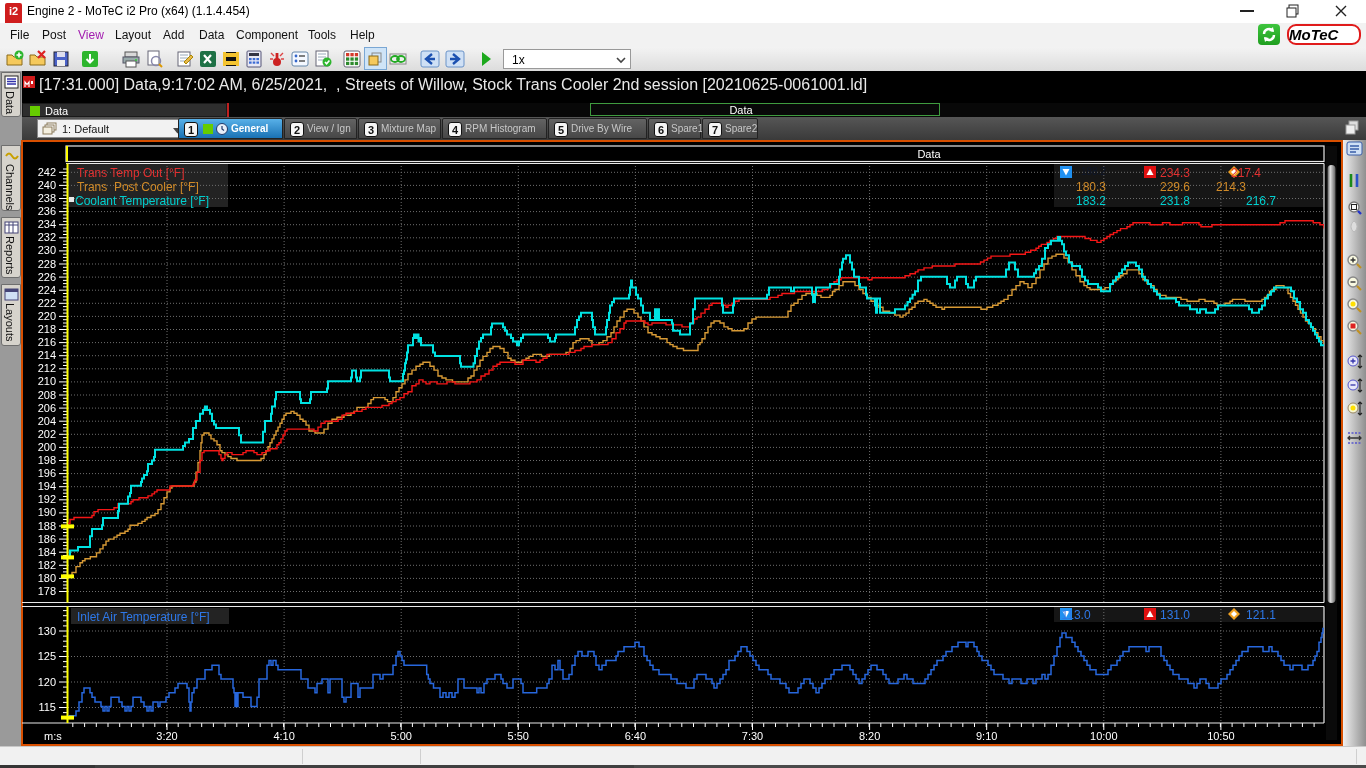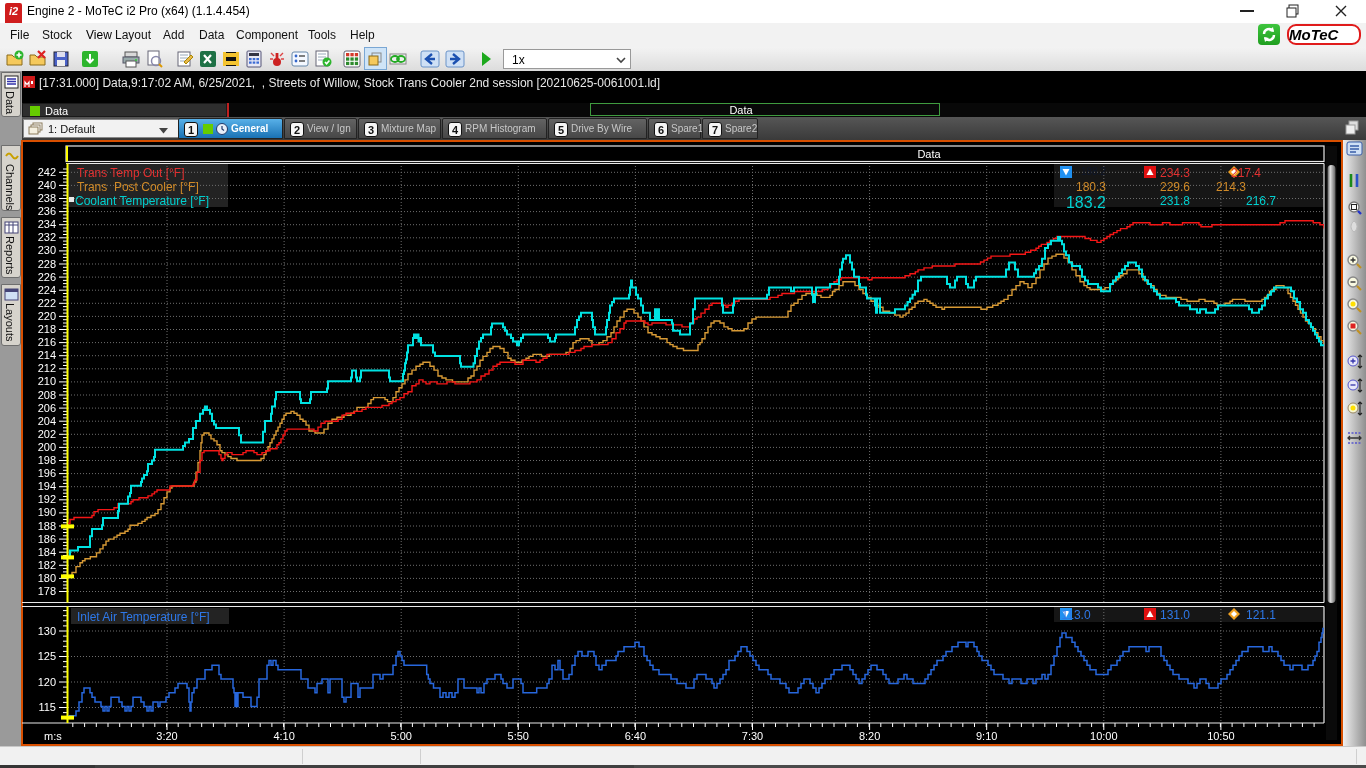--- a/index.html
+++ b/index.html
@@ -1,33 +1,33 @@
 <!DOCTYPE html>
 <html><head><meta charset="utf-8"><style>
 *{margin:0;padding:0;box-sizing:border-box}
 body{width:1366px;height:768px;font-family:"Liberation Sans",sans-serif;background:#f0f0f0;position:relative;overflow:hidden}
 .abs{position:absolute}
 </style></head><body>
 
 <div class="abs" style="left:0;top:0;width:1366px;height:23px;background:#fff">
-<div class="abs" style="left:5px;top:3px;width:17px;height:24px;background:#cf1d1d;border-radius:2px;color:#fff;font-weight:bold;font-size:11px;text-align:center;line-height:16px;font-style:italic">i2</div>
+<div class="abs" style="left:5px;top:3px;width:17px;height:24px;background:#cf1d1d;border-radius:2px;color:#fff;font-weight:bold;font-size:11px;text-align:center;line-height:16px;">i2</div>
 <div class="abs" style="left:27px;top:4px;font-size:12px;color:#000">Engine 2 - MoTeC i2 Pro (x64) (1.1.4.454)</div>
 <div class="abs" style="left:1240px;top:10px;width:14px;height:2px;background:#222"></div>
 <svg class="abs" style="left:1286px;top:4px" width="14" height="14">
       <rect x="3" y="1" width="9" height="9" fill="none" stroke="#222"></rect>
       <rect x="1" y="4" width="9" height="9" fill="#fff" stroke="#222"></rect>
     </svg>
 <svg class="abs" style="left:1334px;top:4px" width="14" height="14">
       <path d="M2 2 L12 12 M12 2 L2 12" stroke="#222" stroke-width="1.4"></path>
     </svg>
 </div>
 <div class="abs" style="left:0;top:23px;width:1366px;height:24px;background:#f2f2f2">
 <div class="abs" style="left:10px;top:5px;font-size:12px;color:#111">File</div>
-<div class="abs" style="left:42px;top:5px;font-size:12px;color:#111">Stock</div>
-<div class="abs" style="left:86px;top:5px;font-size:12px;color:#000000">View</div>
+<div class="abs" style="left:42px;top:5px;font-size:12px;color:#111">Post</div>
+<div class="abs" style="left:78px;top:5px;font-size:12px;color:#a21caf">View</div>
 <div class="abs" style="left:115px;top:5px;font-size:12px;color:#111">Layout</div>
 <div class="abs" style="left:163px;top:5px;font-size:12px;color:#111">Add</div>
 <div class="abs" style="left:199px;top:5px;font-size:12px;color:#111">Data</div>
 <div class="abs" style="left:236px;top:5px;font-size:12px;color:#111">Component</div>
 <div class="abs" style="left:308px;top:5px;font-size:12px;color:#111">Tools</div>
 <div class="abs" style="left:350px;top:5px;font-size:12px;color:#111">Help</div>
 <div class="abs" style="left:1258px;top:1px;width:22px;height:21px;background:linear-gradient(#3ec53e,#1f9e1f);border-radius:4px"><svg width="22" height="21">
         <path d="M6 10 A5 5 0 0 1 15 7" fill="none" stroke="#fff" stroke-width="2.4"></path>
         <path d="M16 11 A5 5 0 0 1 7 14" fill="none" stroke="#fff" stroke-width="2.4"></path>
         <path d="M15 3 L16 8 L11 7 Z" fill="#fff"></path>
@@ -152,34 +152,34 @@
       <svg style="position:absolute;right:4px;top:6px" width="10" height="8">
         <path d="M1 2 L5 6 L9 2" stroke="#444" stroke-width="1.6" fill="none"></path>
       </svg>
     </div>
 </div>
 <div class="abs" style="left:22px;top:71px;width:1344px;height:32px;background:#000">
 <div class="abs" style="left:1px;top:5px;width:12px;height:12px;background:#d01a1a"><svg width="12" height="12">
         <path d="M2 9 V4 L4 6.5 L6 4 V9" stroke="#fff" stroke-width="1.2" fill="none"></path>
         <rect x="8" y="3" width="2" height="3" fill="#fff"></rect>
       </svg></div>
-<div class="abs" style="left:17px;top:5px;font-size:12px;color:#e8e8e8">[17:31.000] Data,9:17:02 AM, 6/25/2021,&nbsp; , Streets of Willow, Stock Trans Cooler 2nd session [20210625-0061001.ld]</div>
+<div class="abs" style="left:17px;top:5px;font-size:16px;color:#e8e8e8">[17:31.000] Data,9:17:02 AM, 6/25/2021,&nbsp; , Streets of Willow, Stock Trans Cooler 2nd session [20210625-0061001.ld]</div>
 </div>
 <div class="abs" style="left:22px;top:103px;width:1344px;height:14px;background:#080808">
 <div class="abs" style="left:0;top:0;width:205px;height:14px;background:#2e2e2e;border:1px solid #1a1a1a">
 <div class="abs" style="left:7px;top:2px;width:10px;height:10px;background:#66cc00"></div>
 <div class="abs" style="left:22px;top:1px;font-size:11px;color:#fff">Data</div>
     </div>
 <div class="abs" style="left:205px;top:0;width:2px;height:14px;background:#c02020"></div>
 <div class="abs" style="left:568px;top:0px;width:350px;height:13px;border:1px solid #3f9b3f">
 <div class="abs" style="left:110px;top:0;width:80px;text-align:center;font-size:11px;color:#fff">Data</div>
     </div>
 </div>
 <div class="abs" style="left:22px;top:117px;width:1344px;height:23px;background:linear-gradient(#565656,#3a3a3a)">
-<div class="abs" style="left:1px;top:2px;width:171px;height:19px;background:#f2f2f2;border:1px solid #888">
+<div class="abs" style="left:15px;top:2px;width:171px;height:19px;background:#f2f2f2;border:1px solid #888">
 <svg class="abs" style="left:4px;top:2px" width="16" height="14">
         <rect x="5" y="1" width="9" height="7" fill="#fff" stroke="#8a7a5a"></rect>
         <rect x="3" y="3" width="9" height="7" fill="#fff" stroke="#8a7a5a"></rect>
         <rect x="1" y="5" width="9" height="7" fill="#f5f0e0" stroke="#8a7a5a"></rect>
       </svg>
 <span class="abs" style="left:24px;top:3px;font-size:11px;color:#111">1: Default</span>
 <svg class="abs" style="left:134px;top:7px" width="12" height="8">
         <path d="M1 1 L5.5 6.5 L10 1 Z" fill="#444"></path>
       </svg>
     </div>
@@ -756,21 +756,21 @@
 <svg class="abs" style="left:1228px;top:166px" width="12" height="12">
     <path d="M6 0 L12 6 L6 12 L0 6 Z" fill="#f0a020"></path>
     <path d="M6 3 L9 6 L6 9 L3 6 Z" fill="#fff"></path>
   </svg>
 <div class="abs" style="left:1046px;top:165.5px;width:60px;text-align:right;font-size:10px;color:#0f172a">188.2</div>
 <div class="abs" style="left:1130px;top:165.5px;width:60px;text-align:right;font-size:12px;color:#e03030">234.3</div>
 <div class="abs" style="left:1216px;top:165.5px;width:60px;text-align:center;font-size:12px;color:#e03030">217.4</div>
 <div class="abs" style="left:1046px;top:179.5px;width:60px;text-align:right;font-size:12px;color:#d08a28">180.3</div>
 <div class="abs" style="left:1130px;top:179.5px;width:60px;text-align:right;font-size:12px;color:#d08a28">229.6</div>
 <div class="abs" style="left:1216px;top:179.5px;width:60px;font-size:12px;color:#d08a28">214.3</div>
-<div class="abs" style="left:1046px;top:193.5px;width:60px;text-align:right;font-size:16px;color:#00cfcf">183.2</div>
+<div class="abs" style="left:1046px;top:193.5px;width:60px;text-align:right;font-size:12px;color:#00cfcf">183.2</div>
 <div class="abs" style="left:1130px;top:193.5px;width:60px;text-align:right;font-size:12px;color:#00cfcf">231.8</div>
 <div class="abs" style="left:1216px;top:193.5px;width:60px;text-align:right;font-size:12px;color:#00cfcf">216.7</div>
 <div class="abs" style="left:77px;top:609.5px;font-size:12px;color:#2e78e8">Inlet Air Temperature [°F]</div>
 <svg class="abs" style="left:1060px;top:608px" width="12" height="12">
     <rect x="0" y="0" width="12" height="12" fill="#2090f0"></rect>
     <path d="M2.5 3 H9.5 L6 9.5 Z" fill="#fff"></path>
   </svg>
 <svg class="abs" style="left:1144px;top:608px" width="12" height="12">
     <rect x="0" y="0" width="12" height="12" fill="#e01010"></rect>
     <path d="M6 2.5 L9.5 9 H2.5 Z" fill="#fff"></path>

